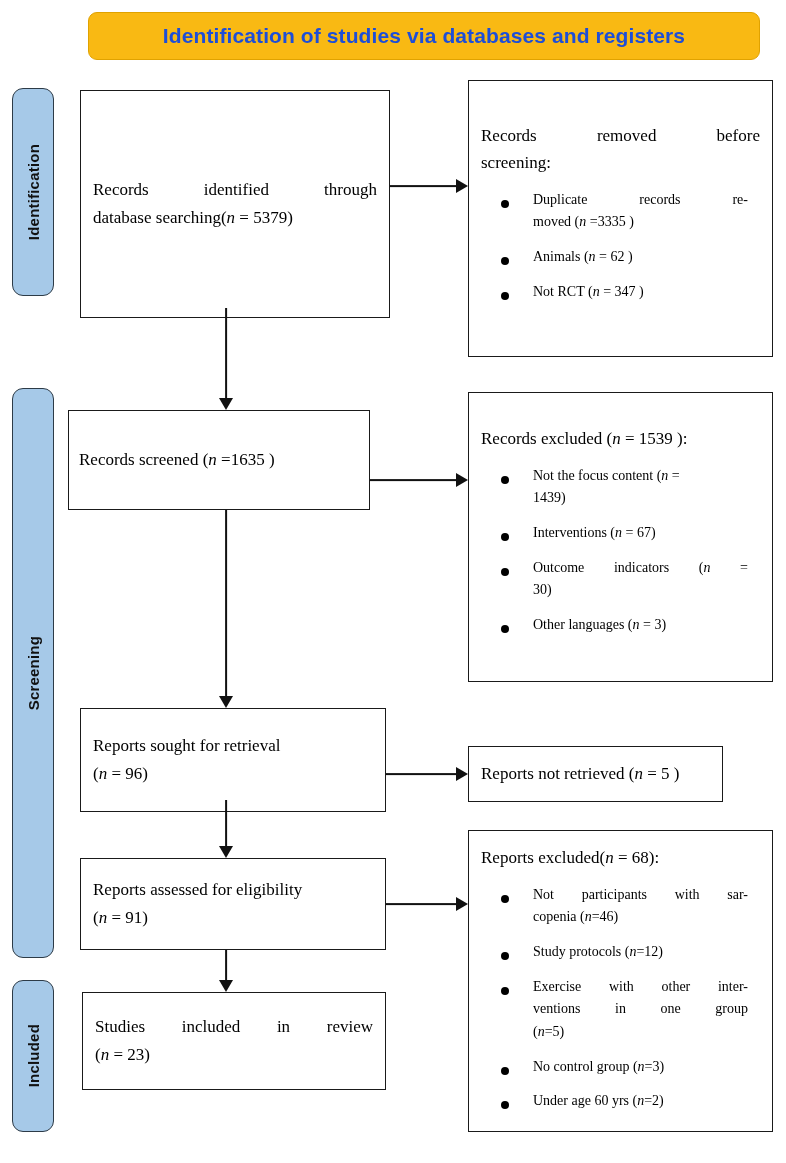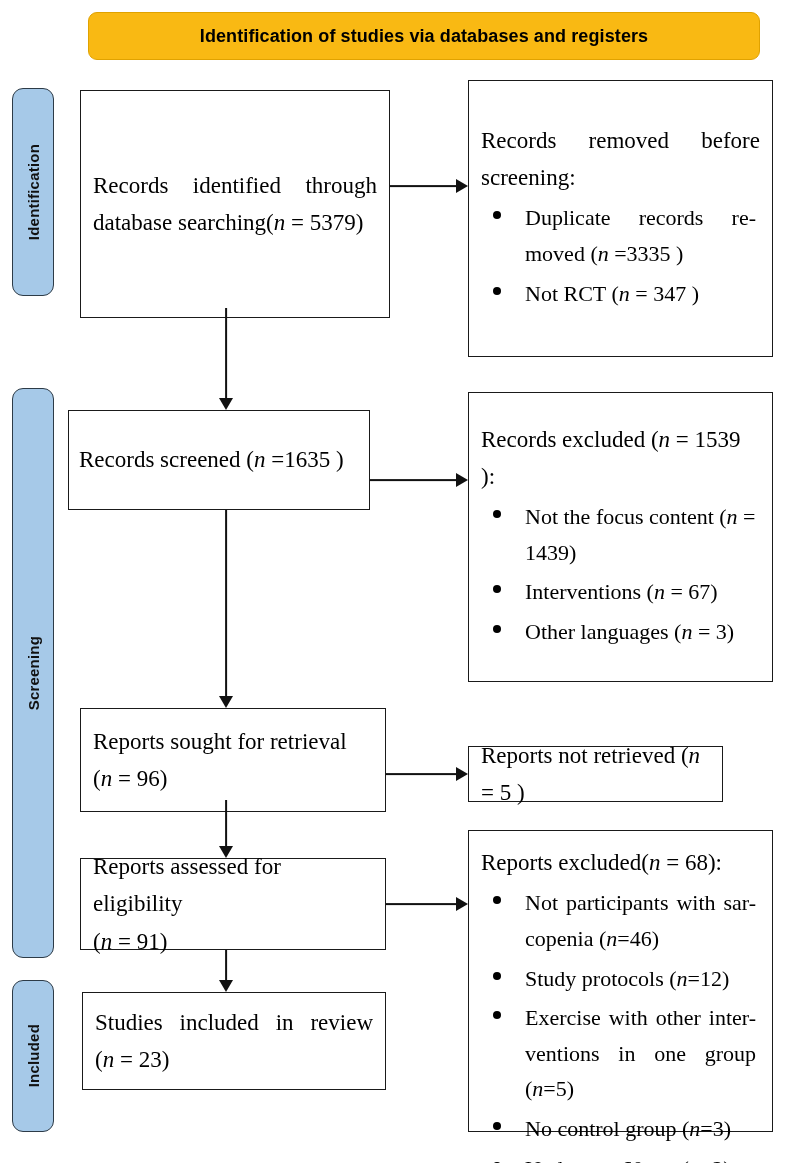--- a/index.html
+++ b/index.html
@@ -27,23 +27,23 @@
     border: 1.5px solid #E0A200;
     border-radius: 9px;
     display: flex;
     align-items: center;
     justify-content: center;
     box-sizing: border-box;
   }
   #header-banner .banner-text {
     font-family: "Liberation Sans", sans-serif;
     font-weight: bold;
-    font-size: 18px;
+    font-size: 21px;
     letter-spacing: 0.1px;
-    color: #000000;
+    color: #1d4ed8;
     text-align: center;
     white-space: nowrap;
   }
 
   
   .stage-tab {
     position: absolute;
     left: 12px;
     width: 42px;
     background: #A6C9E8;
@@ -73,42 +73,42 @@
     position: absolute;
     background: #ffffff;
     border: 1.7px solid #1a1a1a;
     box-sizing: border-box;
     padding: 0 12px;
     display: flex;
     flex-direction: column;
     justify-content: center;
   }
   .flow-box .box-line {
-    font-size: 23px;
+    font-size: 17px;
     line-height: 1.62;
   }
   .just {
     text-align: justify;
     text-align-last: justify;
   }
   .nojust { text-align: left; }
   em.n { font-style: italic; }
 
   
   ul.box-list {
     margin: 0;
     padding: 0;
     list-style: none;
   }
   ul.box-list li {
     position: relative;
     padding-left: 40px;
-    font-size: 22px;
+    font-size: 14px;
     line-height: 1.62;
-    margin: 4px;
+    margin: 12px;
   }
   ul.box-list li::before {
     content: "";
     position: absolute;
     left: 8px;
     top: 11px;
     width: 8px;
     height: 8px;
     background: #000;
     border-radius: 50%;
@@ -215,40 +215,47 @@
 
 <div class="flow-box" id="box-records-removed">
   <div class="box-line just">Records removed before</div>
   <div class="box-line nojust">screening:</div>
   <ul class="box-list">
     <li>
       <span class="just" style="display:block">Duplicate records re-</span>
       <span>moved  (</span><em class="n">n</em><span> =3335 )</span>
     </li>
     <li>
+      <span>Animals (</span><em class="n">n</em><span> = 62 )</span>
+    </li>
+    <li>
       <span>Not RCT (</span><em class="n">n</em><span> = 347 )</span>
     </li>
   </ul>
 </div>
 
 <div class="flow-box" id="box-records-screened">
   <div class="box-line nojust"><span>Records screened (</span><em class="n">n</em><span> =1635 )</span></div>
 </div>
 
 <div class="flow-box" id="box-records-excluded">
   <div class="box-line nojust"><span>Records excluded (</span><em class="n">n</em><span> = 1539 ):</span></div>
   <ul class="box-list">
     <li>
       <span>Not the focus content (</span><em class="n">n</em><span> =</span>
       <span style="display:block">1439)</span>
     </li>
     <li>
       <span>Interventions (</span><em class="n">n</em><span> = 67)</span>
     </li>
     <li>
+      <span class="just" style="display:block"><span>Outcome indicators (</span><em class="n">n</em><span> =</span></span>
+      <span style="display:block">30)</span>
+    </li>
+    <li>
       <span>Other languages (</span><em class="n">n</em><span> = 3)</span>
     </li>
   </ul>
 </div>
 
 <div class="flow-box" id="box-reports-sought">
   <div class="box-line nojust">Reports sought for retrieval</div>
   <div class="box-line nojust"><span>(</span><em class="n">n</em><span> = 96)</span></div>
 </div>
 

